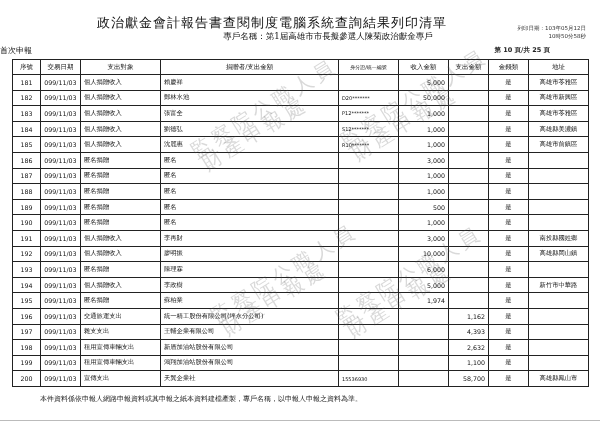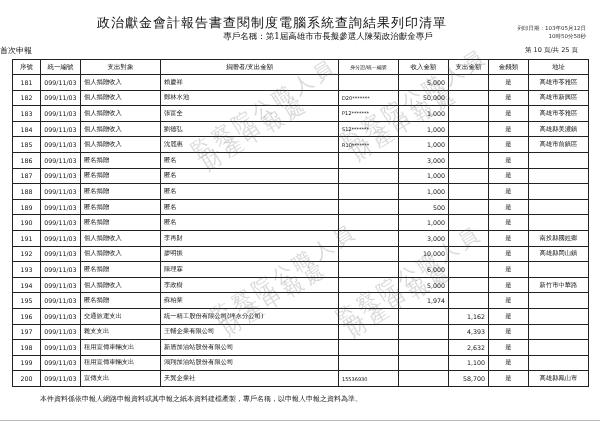--- a/index.html
+++ b/index.html
@@ -2,21 +2,21 @@
 <html><head>
 <meta charset="utf-8">
 <style>
   html, body { margin:0; padding:0; }
   body { width:600px; height:425px; background:#ffffff; position:relative; overflow:hidden;
          font-family:"DejaVu Sans", sans-serif; color:#111; }
   .title { position:absolute; left:0; width:544px; top:14px; text-align:center; font-size:13px; letter-spacing:1px; font-family:"DejaVu Serif", serif; }
   .subtitle { position:absolute; left:0; width:600px; top:31px; text-align:center; font-size:8.5px; font-family:"DejaVu Serif", serif;margin-left:28px; }
   .report-type { position:absolute; left:0; width:600px; top:45px; text-align:left; font-size:8px; font-family:"DejaVu Serif", serif; }
   .print-date { position:absolute; right:14px; top:24px; font-size:5.5px; text-align:right; line-height:8px; color:#333; }
-  .page-info { position:absolute; right:22px; top:46px; font-size:6.5px; color:#222; }
+  .page-info { position:absolute; right:50px; top:46px; font-size:6.5px; color:#222;font-weight:bold; }
   table.grid { position:absolute; left:12px; top:59px; border-collapse:collapse; table-layout:fixed; }
   table.grid td, table.grid th { border:1px solid #222; height:14.6px; padding:0 3px; font-size:6.3px; white-space:nowrap; overflow:hidden; font-weight:normal; }
   table.grid th { font-size:6.5px; height:14px;margin-left:48px; }
   .c { text-align:center; }
   .r { text-align:right; }
   .l { text-align:left; }
   .id { font-size:5px !important; }
   .footer { position:absolute; left:40px; top:394px; font-size:7px; color:#222; }
   .bottom-line { position:absolute; left:0; top:420px; width:600px; height:1px; background:#bbb; }
   .watermark { position:absolute; color:rgba(80,80,80,0.22); font-size:20px; transform:rotate(-32deg); font-family:"DejaVu Serif", serif; pointer-events:none; letter-spacing:4px; }
@@ -41,21 +41,21 @@
       <col style="width:178px">
     <col style="width:60px">
       <col style="width:50px">
       <col style="width:40px">
       <col style="width:40px">
       <col style="width:60px">
   </colgroup>
   <thead>
     <tr>
       <th class="c">序號</th>
-      <th class="c">統一編號</th>
+      <th class="c">交易日期</th>
       <th class="c">支出對象</th>
       <th class="c">捐贈者/支出金額</th>
       <th class="c" style="font-size:5px">身分證/統一編號</th>
       <th class="c">收入金額</th>
       <th class="c">支出金額</th>
       <th class="c">金錢類</th>
       <th class="c">地址</th>
     </tr>
   </thead>
   <tbody id="rows">

